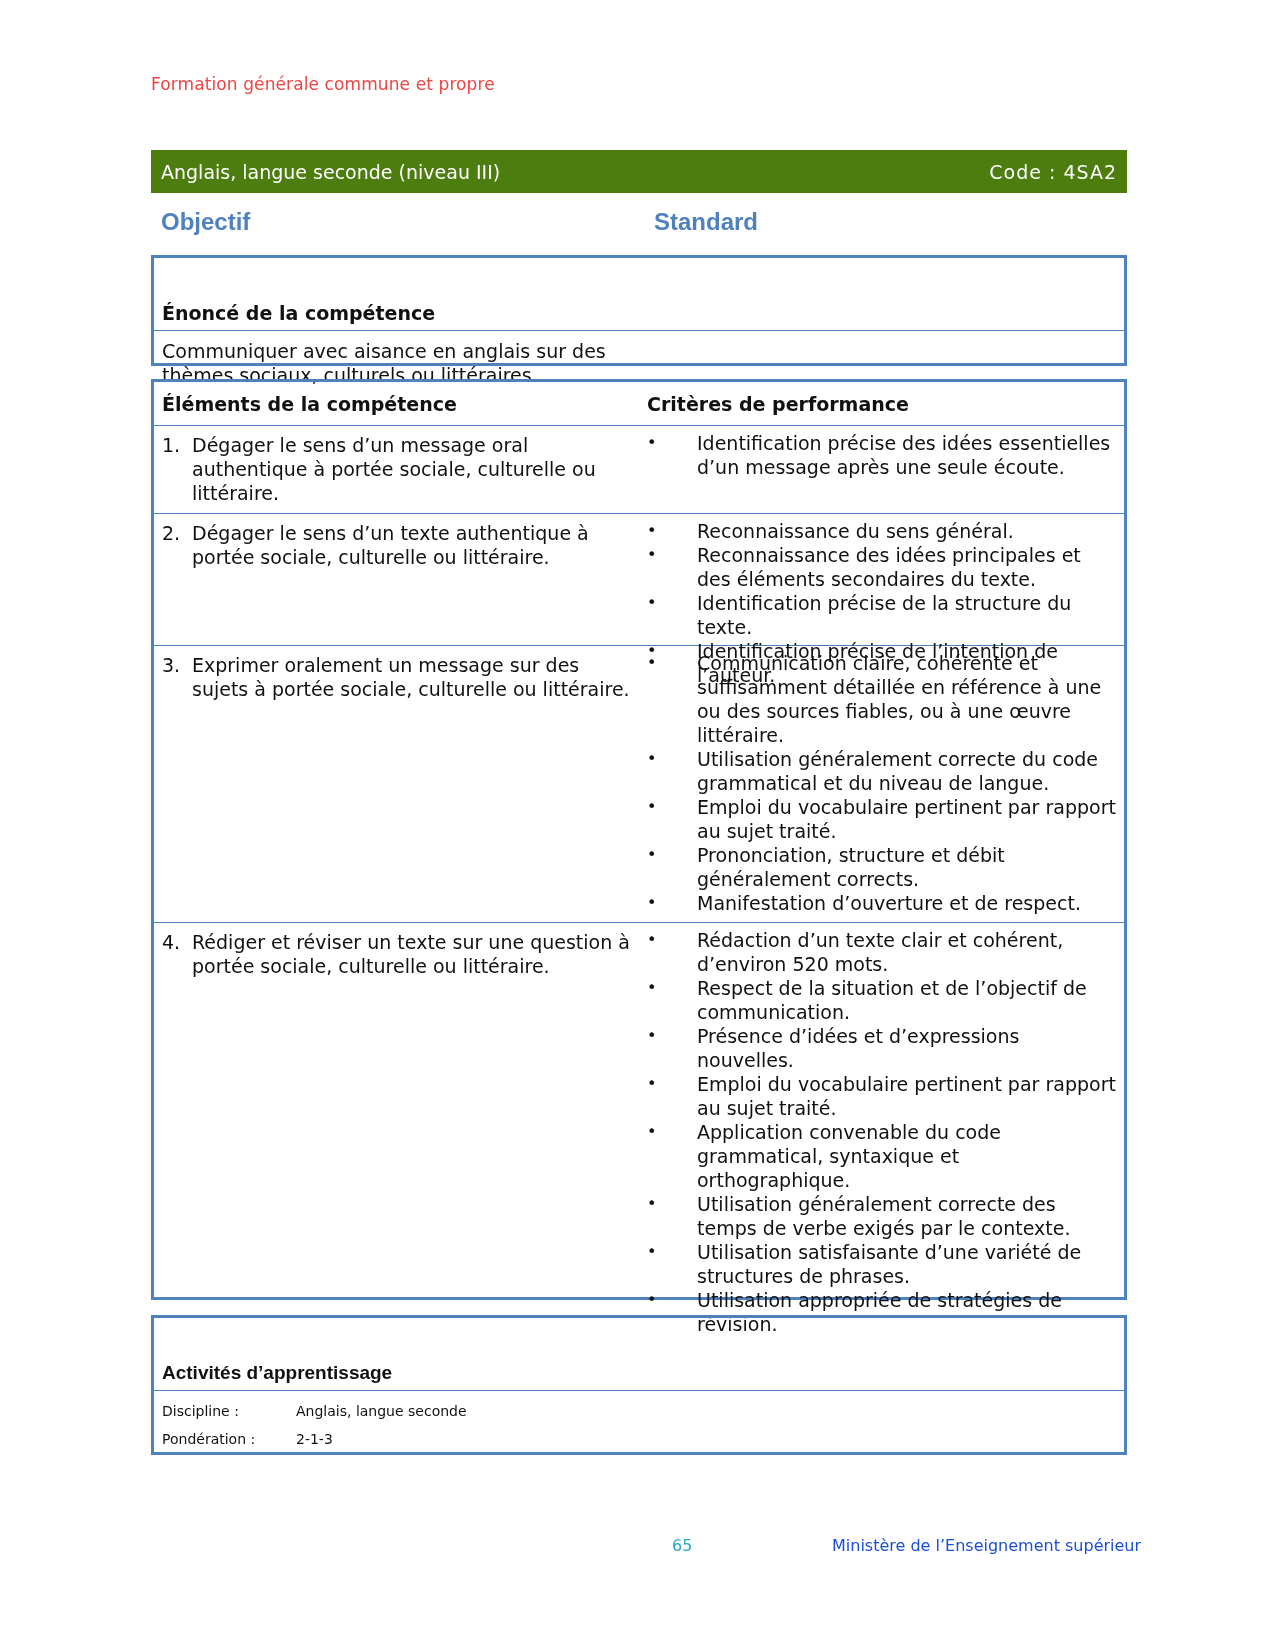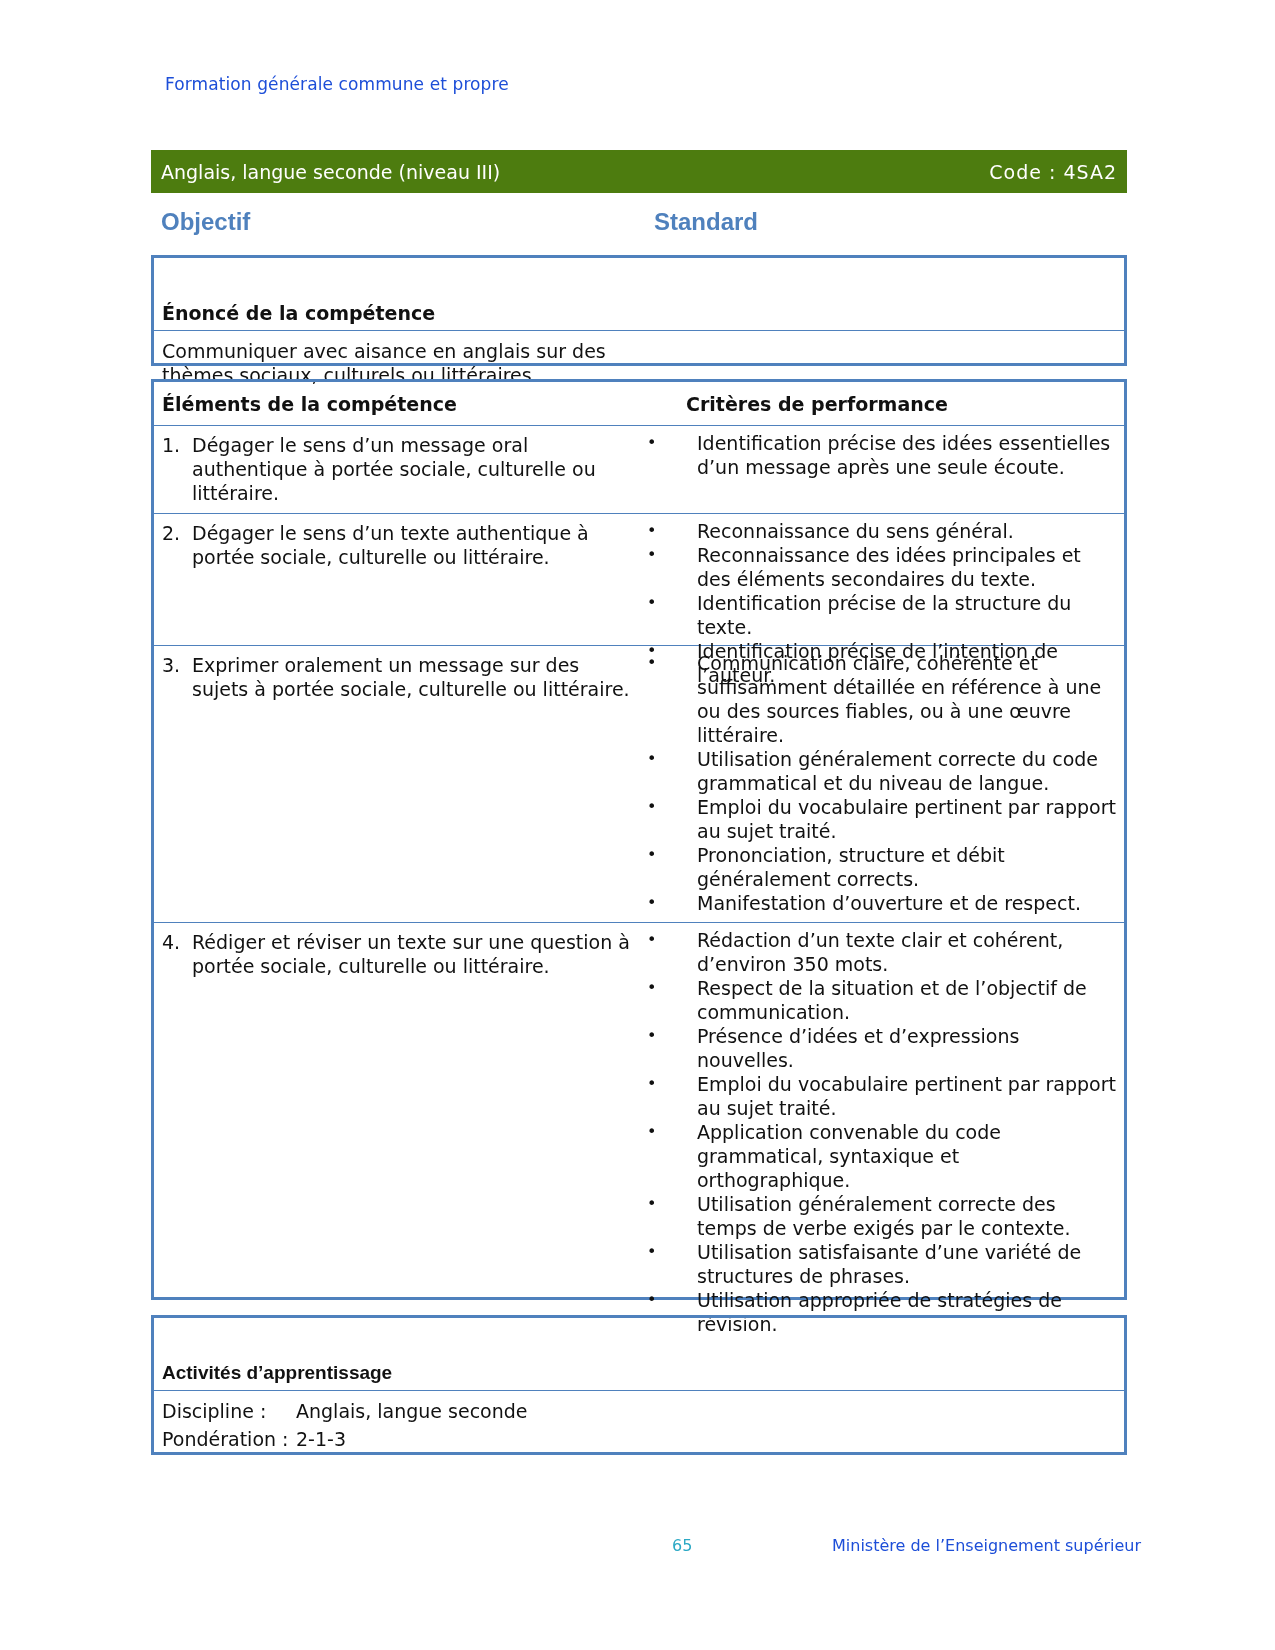--- a/index.html
+++ b/index.html
@@ -1,39 +1,39 @@
 <!DOCTYPE html>
 <html><head>
 <meta charset="utf-8">
 <style>
   html, body { margin: 0; padding: 0; background: #ffffff; }
   body { width: 1275px; height: 1650px; position: relative; font-family: "DejaVu Sans", sans-serif; color: #111; }
-  .running-head { position: absolute; left: 151px; top: 74px; font-size: 17px; color: #1d4ed8; letter-spacing: 0.1px; margin-left: 14px; }
+  .running-head { position: absolute; left: 151px; top: 74px; font-size: 17px; color: #ef4444; letter-spacing: 0.1px; }
   .course-bar { position: absolute; left: 151px; top: 150px; width: 976px; height: 43px; background: #4d7c0f; color: #fff; font-size: 19px; display: flex; align-items: center; justify-content: space-between; box-sizing: border-box; padding: 0 10px; }
   .course-bar .code { letter-spacing: 1px; }
   .section-heads { position: absolute; left: 161px; top: 208px; width: 960px; font-weight: bold; font-size: 24px; color: #4f81bd; font-family: "Liberation Sans", sans-serif; }
   .section-heads span { position: absolute; top: 0; }
   .box { position: absolute; left: 151px; width: 976px; border: 3px solid #4f81bd; box-sizing: border-box; }
   .box .hdr { font-weight: bold; font-size: 19px; padding: 10px 8px 6px 8px; border-bottom: 1px solid #4f81bd; margin-top: 34px; }
   .enonce { top: 255px; height: 111px; }
   .enonce .body { font-size: 19px; padding: 8px 8px; line-height: 24px; width: 470px; }
   .main { top: 379px; height: 921px; }
-  .main .hdr-row { display: flex; border-bottom: 1px solid #4f81bd; height: 43px; align-items: center; font-weight: bold; font-size: 19px; gap: 39px; }
+  .main .hdr-row { display: flex; border-bottom: 1px solid #4f81bd; height: 43px; align-items: center; font-weight: bold; font-size: 19px; }
   .main .hdr-row div:first-child { width: 485px; padding-left: 8px; }
   .main .row { display: flex; border-bottom: 1px solid #4f81bd; box-sizing: border-box; }
   .main .row:last-child { border-bottom: none; }
   .main .left { width: 485px; padding: 7px 8px; box-sizing: border-box; display: flex; font-size: 19px; line-height: 24px; }
   .main .left .num { width: 30px; flex: none; }
   .main .right { flex: 1; padding: 5px 6px 0 0; box-sizing: border-box; }
   .crit { display: flex; font-size: 19px; line-height: 24px; margin: 0; }
   .crit .bullet { width: 50px; flex: none; padding-left: 8px; font-size: 16px; }
   .crit .txt { flex: 1; }
   .activites { top: 1315px; height: 140px; }
   .activites .hdr { font-family: "Liberation Sans", sans-serif; }
-  .activites .body { padding: 6px 8px; font-size: 19px; line-height: 28px; }
+  .activites .body { padding: 6px 8px; font-size: 14px; line-height: 28px; }
   .kv { display: flex; }
   .kv .k { width: 134px; }
   .footer-page { position: absolute; left: 672px; top: 1536px; font-size: 16px; color: #2aa8c4; }
   .footer-org { position: absolute; left: 832px; top: 1536px; font-size: 16px; color: #1d4ed8; }
 </style>
 </head>
 <body>
 
 <div class="running-head">Formation générale commune et propre</div>
 
@@ -126,21 +126,21 @@
   </div>
 
   <div class="row" style="flex:1">
     <div class="left">
       <span class="num">4.</span>
       <span>Rédiger et réviser un texte sur une question à portée sociale, culturelle ou littéraire.</span>
     </div>
     <div class="right">
       <div class="crit">
           <span class="bullet">•</span>
-          <span class="txt">Rédaction d’un texte clair et cohérent, d’environ 350 mots.</span>
+          <span class="txt">Rédaction d’un texte clair et cohérent, d’environ 520 mots.</span>
         </div>
       <div class="crit">
           <span class="bullet">•</span>
           <span class="txt">Respect de la situation et de l’objectif de communication.</span>
         </div>
       <div class="crit">
           <span class="bullet">•</span>
           <span class="txt">Présence d’idées et d’expressions nouvelles.</span>
         </div>
       <div class="crit">

